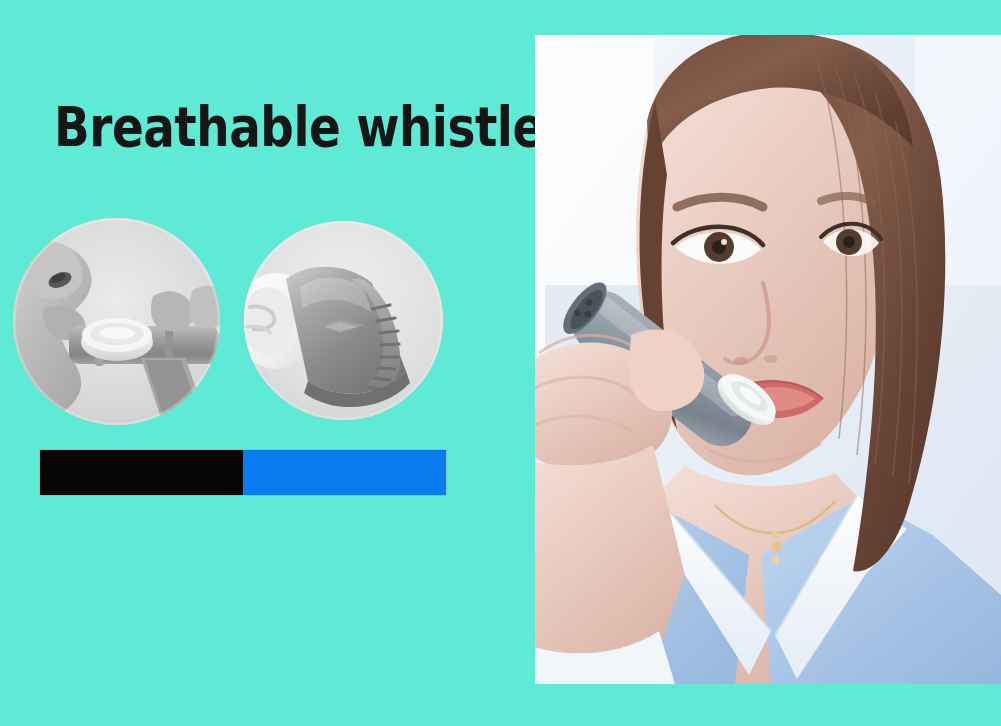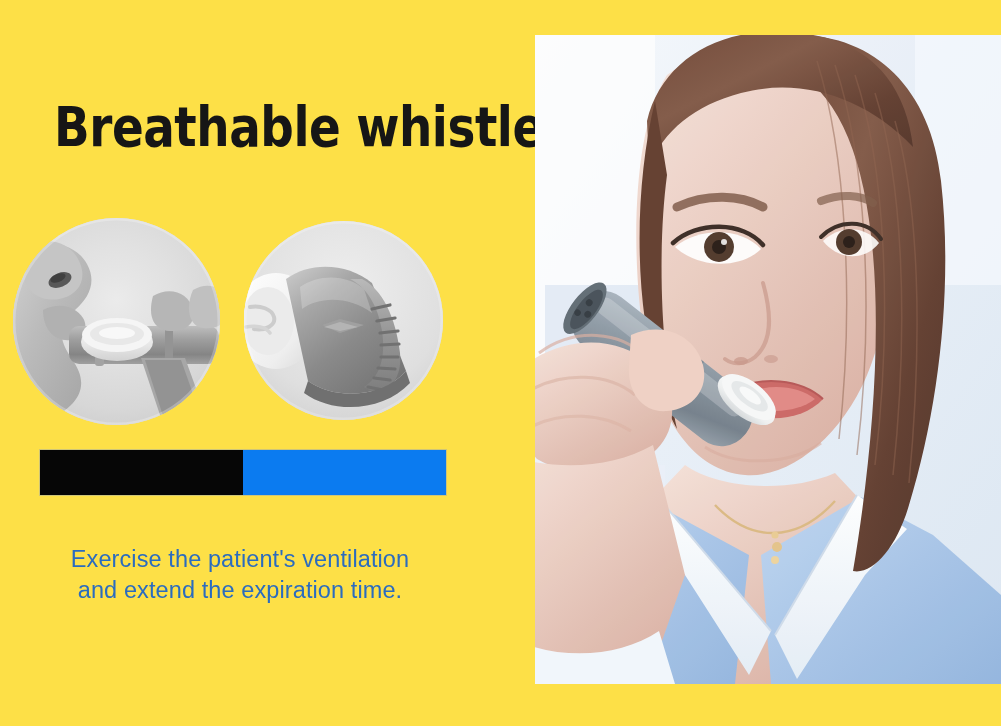--- a/index.html
+++ b/index.html
@@ -111,21 +111,21 @@
     width: 466px;
     height: 649px;
     overflow: hidden;
     background: #e8eef6;
   }
   .right-photo svg { display: block; width: 100%; height: 100%; }
 </style>
 </head>
 <body>
 
-<div id="stage" style="background: #fde047;">
+<div id="stage" style="background: #5eead4;">
 
   <div class="left-panel">
 
     <div class="headline" style="color: rgb(22, 22, 22);">Breathable whistle</div>
 
     <div class="circles">
 
       <div class="circle-photo" id="circle-nose">
         <svg viewBox="0 0 207 207" preserveAspectRatio="xMidYMid slice">
           <defs>
@@ -240,24 +240,20 @@
           <circle cx="99.5" cy="99.5" r="99" fill="none" stroke="rgba(255,255,255,0.22)" stroke-width="4"></circle>
         </svg>
       </div>
     </div>
 
     <div class="tone-bar">
       <div class="seg-dark" style="background: rgb(6, 6, 6); width: 50%;"></div>
       <div class="seg-blue" style="background: rgb(11, 123, 240); width: 50%;"></div>
     </div>
 
-    <div class="caption" style="color: rgb(43, 108, 191);">
-      <span class="line">Exercise the patient's ventilation</span>
-      <span class="line">and extend the expiration time.</span>
-    </div>
 
   </div>
 
   <div class="right-photo">
     <svg viewBox="0 0 466 649" preserveAspectRatio="xMidYMid slice">
       <defs>
         <linearGradient id="roomBg" x1="0" y1="0" x2="1" y2="1">
           <stop offset="0%" stop-color="#f6f9fc"></stop>
           <stop offset="45%" stop-color="#e7eef7"></stop>
           <stop offset="100%" stop-color="#dbe6f2"></stop>

